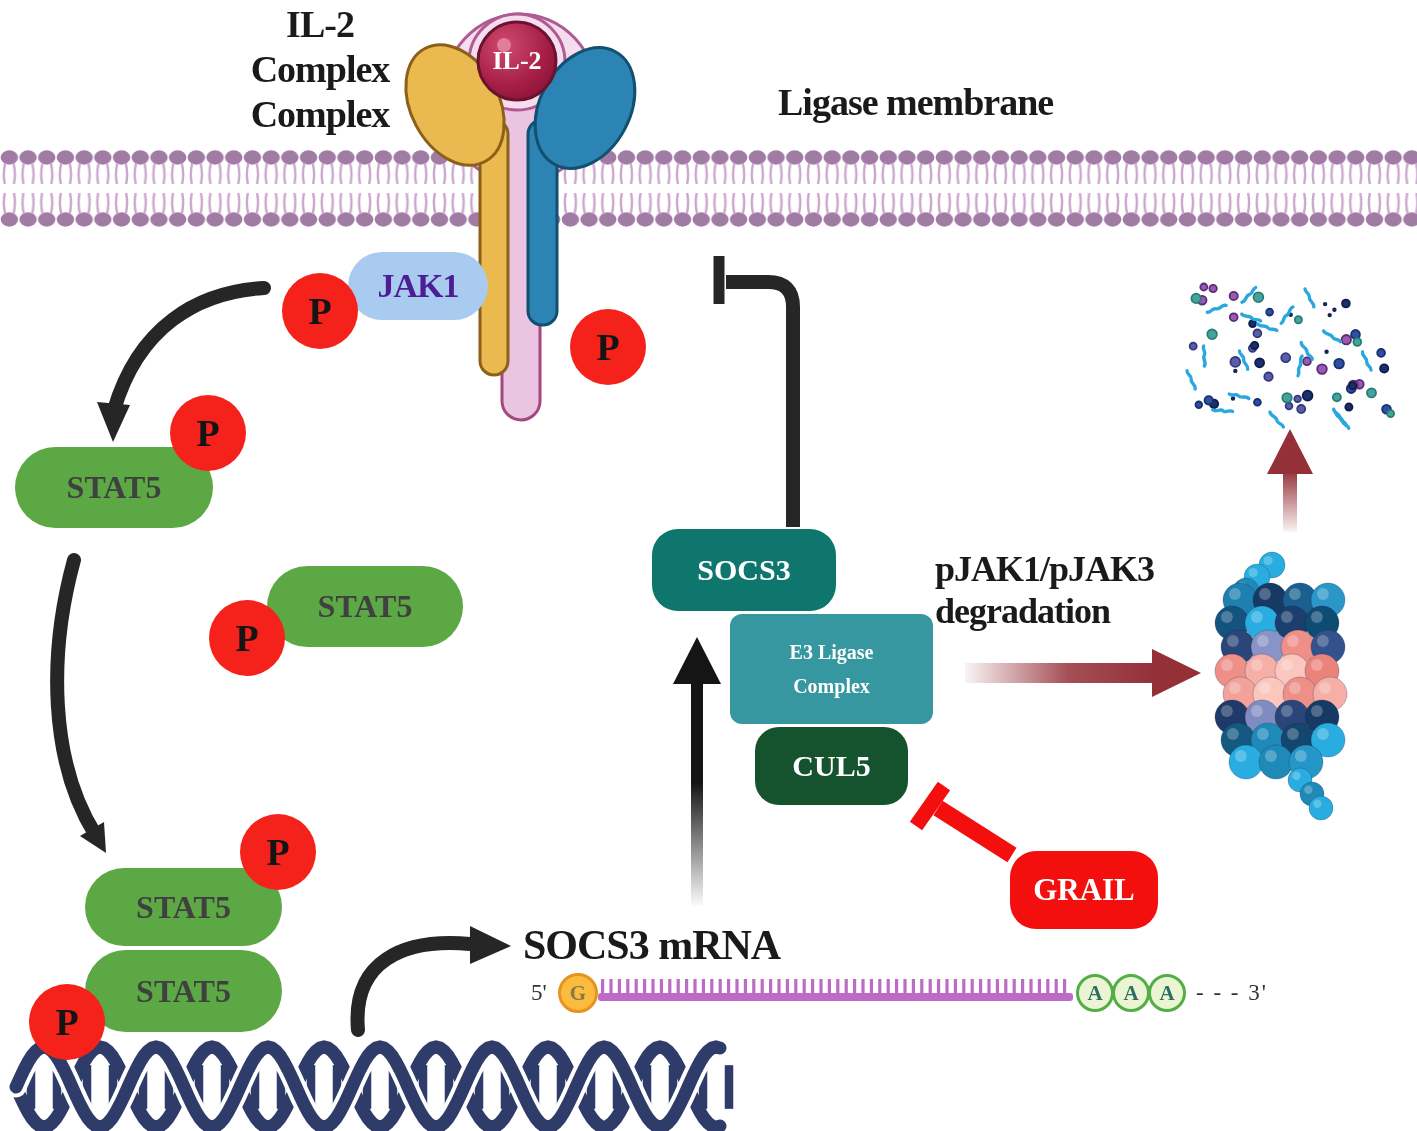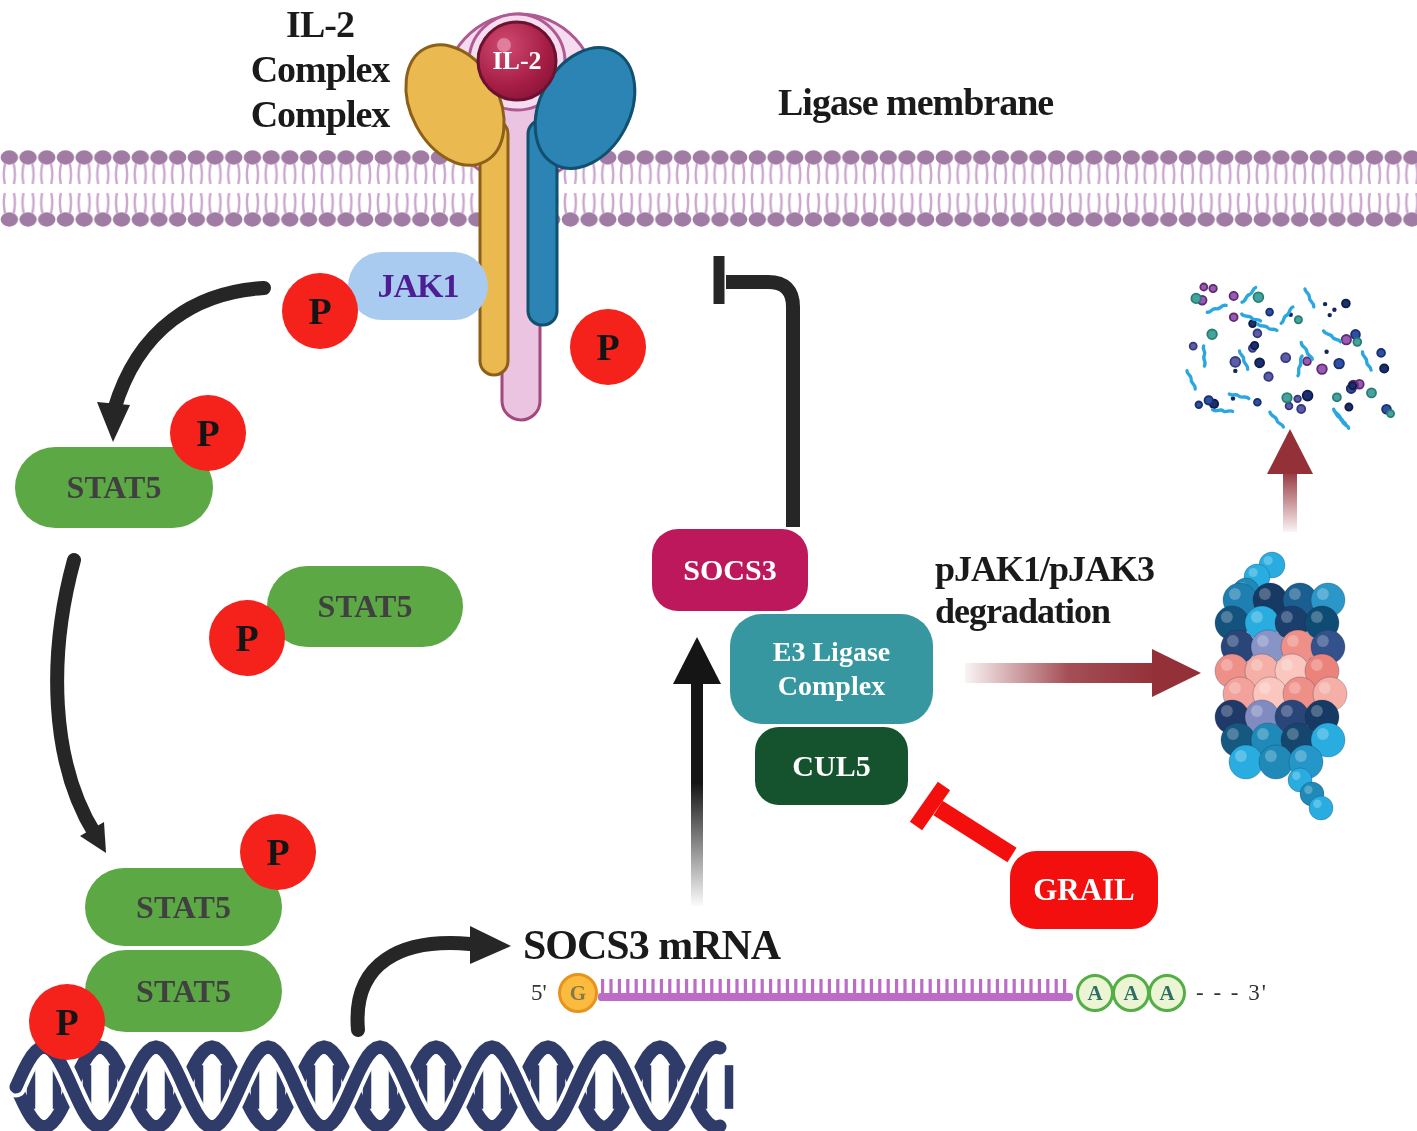--- a/index.html
+++ b/index.html
@@ -358,23 +358,23 @@
   <div class="abs ctr pill" style="left:85px;top:868px;width:197px;height:78px">STAT5</div>
   <div class="abs ctr pill" style="left:85px;top:950px;width:197px;height:82px">STAT5</div>
 
   <div class="abs ctr pcircle" style="left:282px;top:273px">P</div>
   <div class="abs ctr pcircle" style="left:570px;top:309px">P</div>
   <div class="abs ctr pcircle" style="left:170px;top:395px">P</div>
   <div class="abs ctr pcircle" style="left:209px;top:600px">P</div>
   <div class="abs ctr pcircle" style="left:240px;top:814px">P</div>
   <div class="abs ctr pcircle" style="left:29px;top:984px">P</div>
 
-  <div class="abs ctr whitebox" style="left:652px;top:529px;width:156px;height:82px;border-radius:26px;background:#be185d;font-size:30px">SOCS3</div>
-
-  <div class="abs ctr whitebox" style="left:730px;top:614px;width:203px;height:110px;border-radius:32px;background:#3697A1;font-size:28px;line-height:34px">
+  <div class="abs ctr whitebox" style="left:652px;top:529px;width:184px;height:82px;border-radius:26px;background:#0f766e;font-size:30px">SOCS3</div>
+
+  <div class="abs ctr whitebox" style="left:730px;top:614px;width:203px;height:110px;border-radius:12px;background:#3697A1;font-size:20px;line-height:34px">
     <span>
       <span style="display:block">E3 Ligase</span>
       <span style="display:block">Complex</span>
     </span>
   </div>
 
   <div class="abs ctr whitebox" style="left:755px;top:727px;width:153px;height:78px;border-radius:24px;background:#14532d;font-size:30px">CUL5</div>
 
   <div class="abs ctr whitebox" style="left:1010px;top:851px;width:148px;height:78px;border-radius:26px;background:#F40F0F;font-size:31px">GRAIL</div>
 

